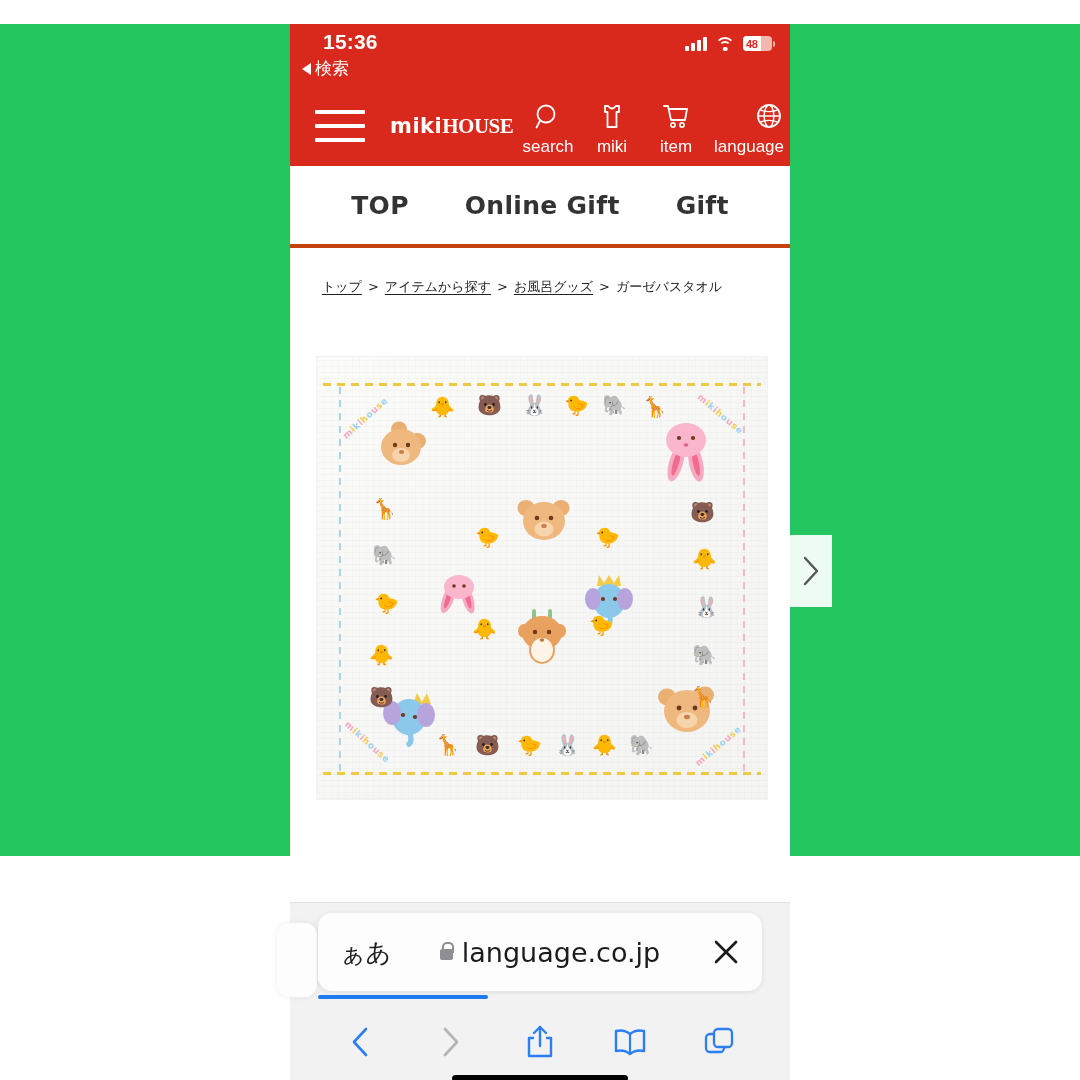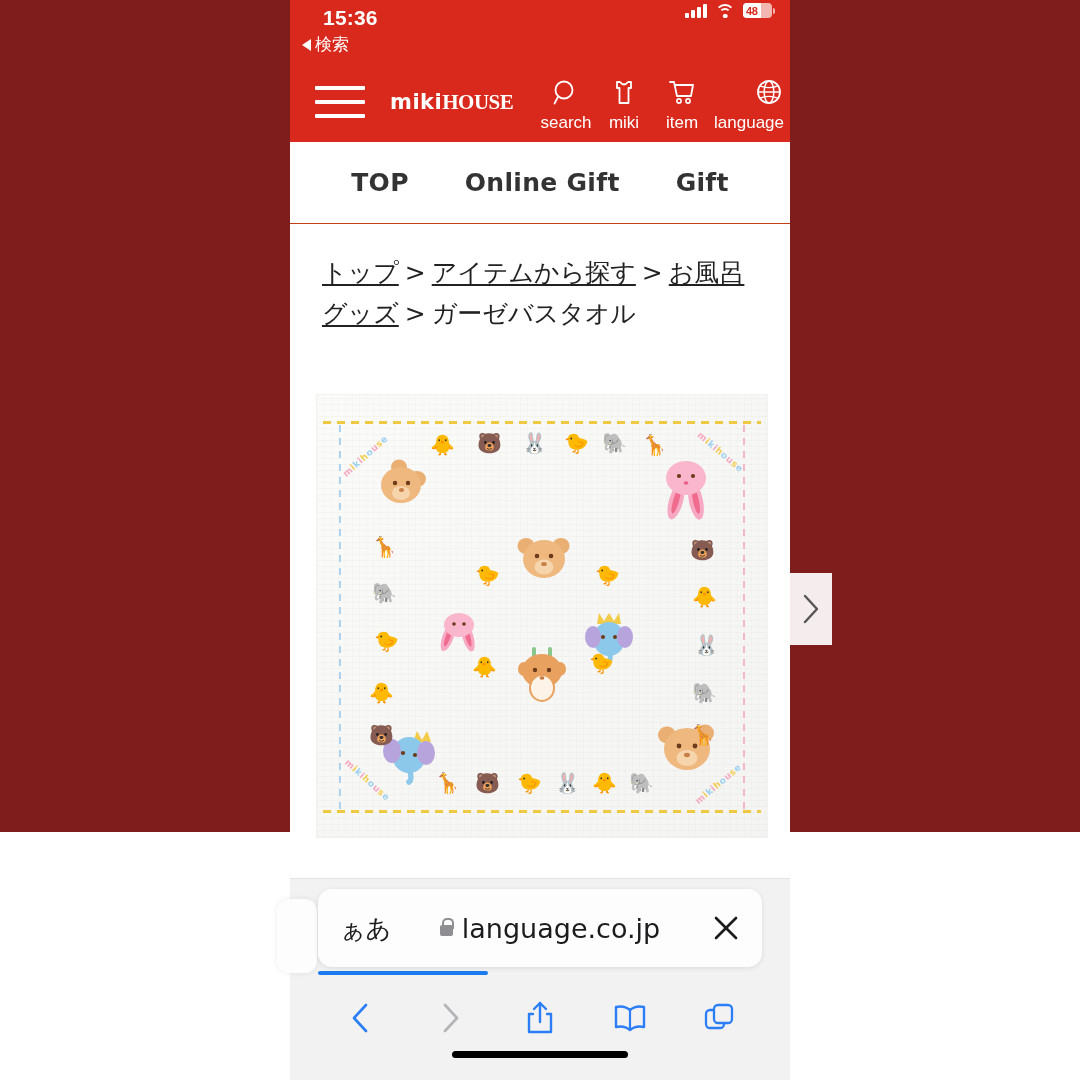--- a/index.html
+++ b/index.html
@@ -2,21 +2,21 @@
 <html><head>
 <meta charset="utf-8">
 <style>
   * { box-sizing: border-box; margin: 0; padding: 0; }
   html, body {
     width: 1080px; height: 1080px;
     background: #ffffff;
     font-family: "Liberation Sans", sans-serif;
     overflow: hidden;
   }
-  .screen { position: relative; width: 1080px; height: 832px; background: #7f1d1d; }
+  .screen { position: relative; width: 1080px; height: 832px; background: #22c55e; margin-top: 24px; }
 
   
   .page-col {
     position: absolute; left: 290px; top: 0; width: 500px; height: 1080px;
     background: #ffffff;
   }
 
   
   .status-bar {
     position: relative; height: 62px; background: #d9291c; color: #fff;
@@ -28,21 +28,21 @@
   .sb-back {
     position: absolute; left: 12px; top: 33px;
     font-size: 17px; font-weight: 400; display: flex; align-items: center; gap: 4px;
   }
   .sb-tri {
     width: 0; height: 0; border-top: 6px solid transparent;
     border-bottom: 6px solid transparent; border-right: 9px solid #fff;
     display: inline-block;
   }
   .sb-right {
-    position: absolute; right: 18px; top: 3px;
+    position: absolute; right: 18px; top: 12px;
     display: flex; align-items: center; gap: 8px;
   }
   .bars { display: flex; align-items: flex-end; gap: 2.5px; height: 15px; }
   .bars i { width: 3.6px; background: #fff; border-radius: 1px; display: block; }
   .bars i:nth-child(1){ height: 5px; }
   .bars i:nth-child(2){ height: 8px; }
   .bars i:nth-child(3){ height: 11px; }
   .bars i:nth-child(4){ height: 14px; }
   .wifi { position: relative; width: 20px; height: 15px; }
   .wifi span {
@@ -86,43 +86,43 @@
   }
   .hamburger b { display: block; height: 4px; background: #fff; border-radius: 1px; width: 100%; }
   .brand {
     position: absolute; left: 100px; top: 28px;
     font-size: 21px; font-weight: 800; color: #fff; letter-spacing: .5px;
     font-family: "DejaVu Sans", sans-serif;
   }
   .brand .lc { text-transform: lowercase; }
   .brand .uc { text-transform: uppercase; letter-spacing: -.5px; font-family: Liberation Serif, serif; }
   .h-icons {
-    position: absolute; right: 6px; top: 12px; display: flex; align-items: flex-end; gap: 2px;
+    position: absolute; right: 6px; top: 12px; display: flex; align-items: flex-end; gap: 8px;
   }
   .h-item {
     width: 56px; display: flex; flex-direction: column; align-items: center;
     color: #fff; cursor: pointer;
   }
   .h-item .ico { height: 38px; display: flex; align-items: center; justify-content: center; }
   .h-item .lbl { font-size: 17px; line-height: 1; margin-top: 2px; white-space: nowrap; }
   .h-item.lang { width: 72px; align-items: flex-end; }
 
   
   .nav-tabs {
     height: 82px; background: #fff; display: flex; align-items: center;
-    justify-content: center; gap: 56px; border-bottom: 1px solid #c2410c;
+    justify-content: center; gap: 56px; border-bottom: 4px solid #c2410c;
   }
   .nav-tabs .tab {
     font-size: 25px; font-weight: 700; color: #333; letter-spacing: .3px; cursor: pointer;
     font-family: "DejaVu Sans", sans-serif;
   }
 
   
   .breadcrumb {
-    padding: 28px 30px 0 32px; font-size: 25px; line-height: 1.65; color: #222;
+    padding: 28px 30px 0 32px; font-size: 13px; line-height: 1.65; color: #222;
     font-family: "DejaVu Sans", sans-serif;
   }
   .breadcrumb a { color: #222; text-decoration: underline; text-underline-offset: 3px; }
   .breadcrumb .sep { padding: 0 6px; text-decoration: none; }
   .breadcrumb .cur { text-decoration: none; }
 
   
   .gallery { position: relative; margin-top: 60px; height: 470px; }
   .towel {
     position: absolute; left: 27px; top: 0; width: 450px; height: 442px;

